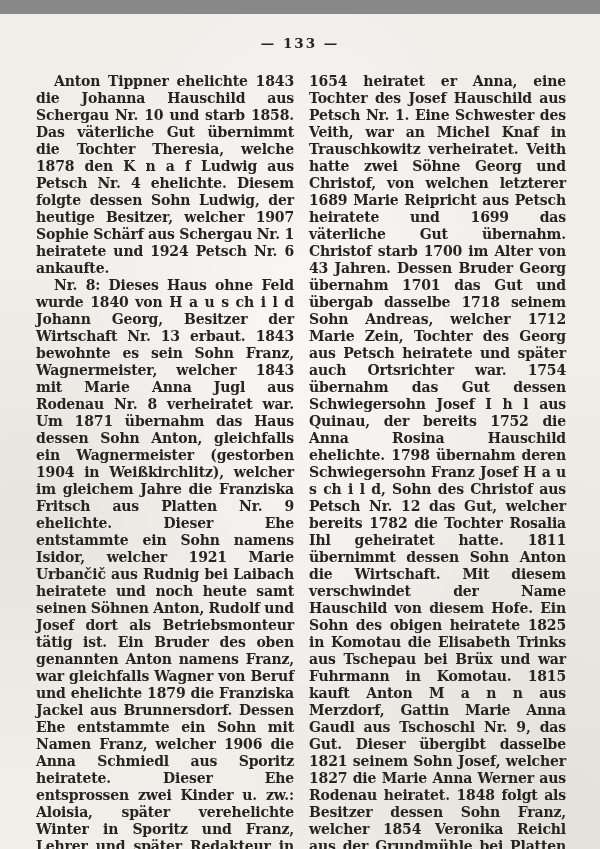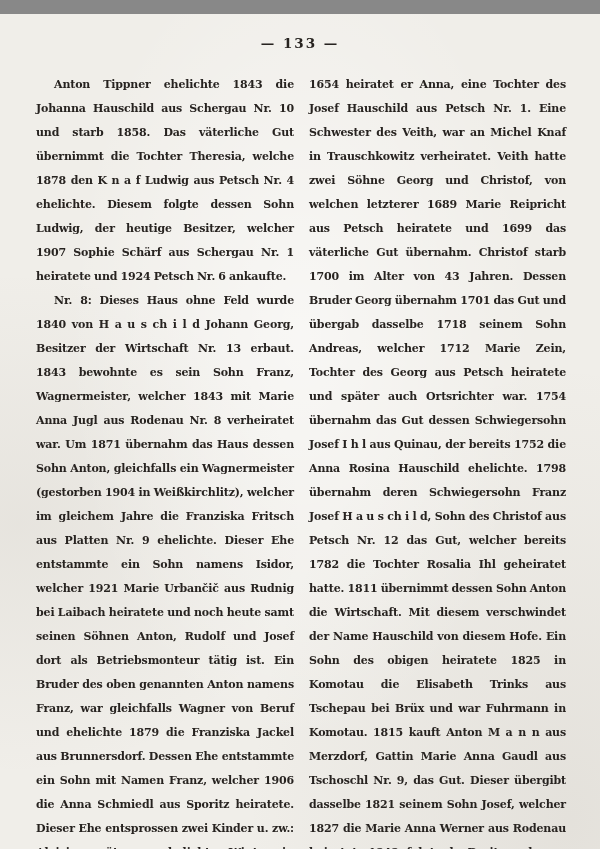--- a/index.html
+++ b/index.html
@@ -41,22 +41,22 @@
   }
   .col {
     width: 258px;
     flex: 0 0 auto;
   }
   .col.right {
     width: 257px;
   }
   p.para {
     margin: 0;
-    font-size: 11px;
-    line-height: 24px;
+    font-size: 14px;
+    line-height: 17px;
     font-weight: bold;
     text-align: justify;
     letter-spacing: -0.15px;
     word-spacing: -0.5px;
     hyphens: auto;
     -webkit-hyphens: auto;
   }
   p.para.indent {
     text-indent: 18px;
   }

